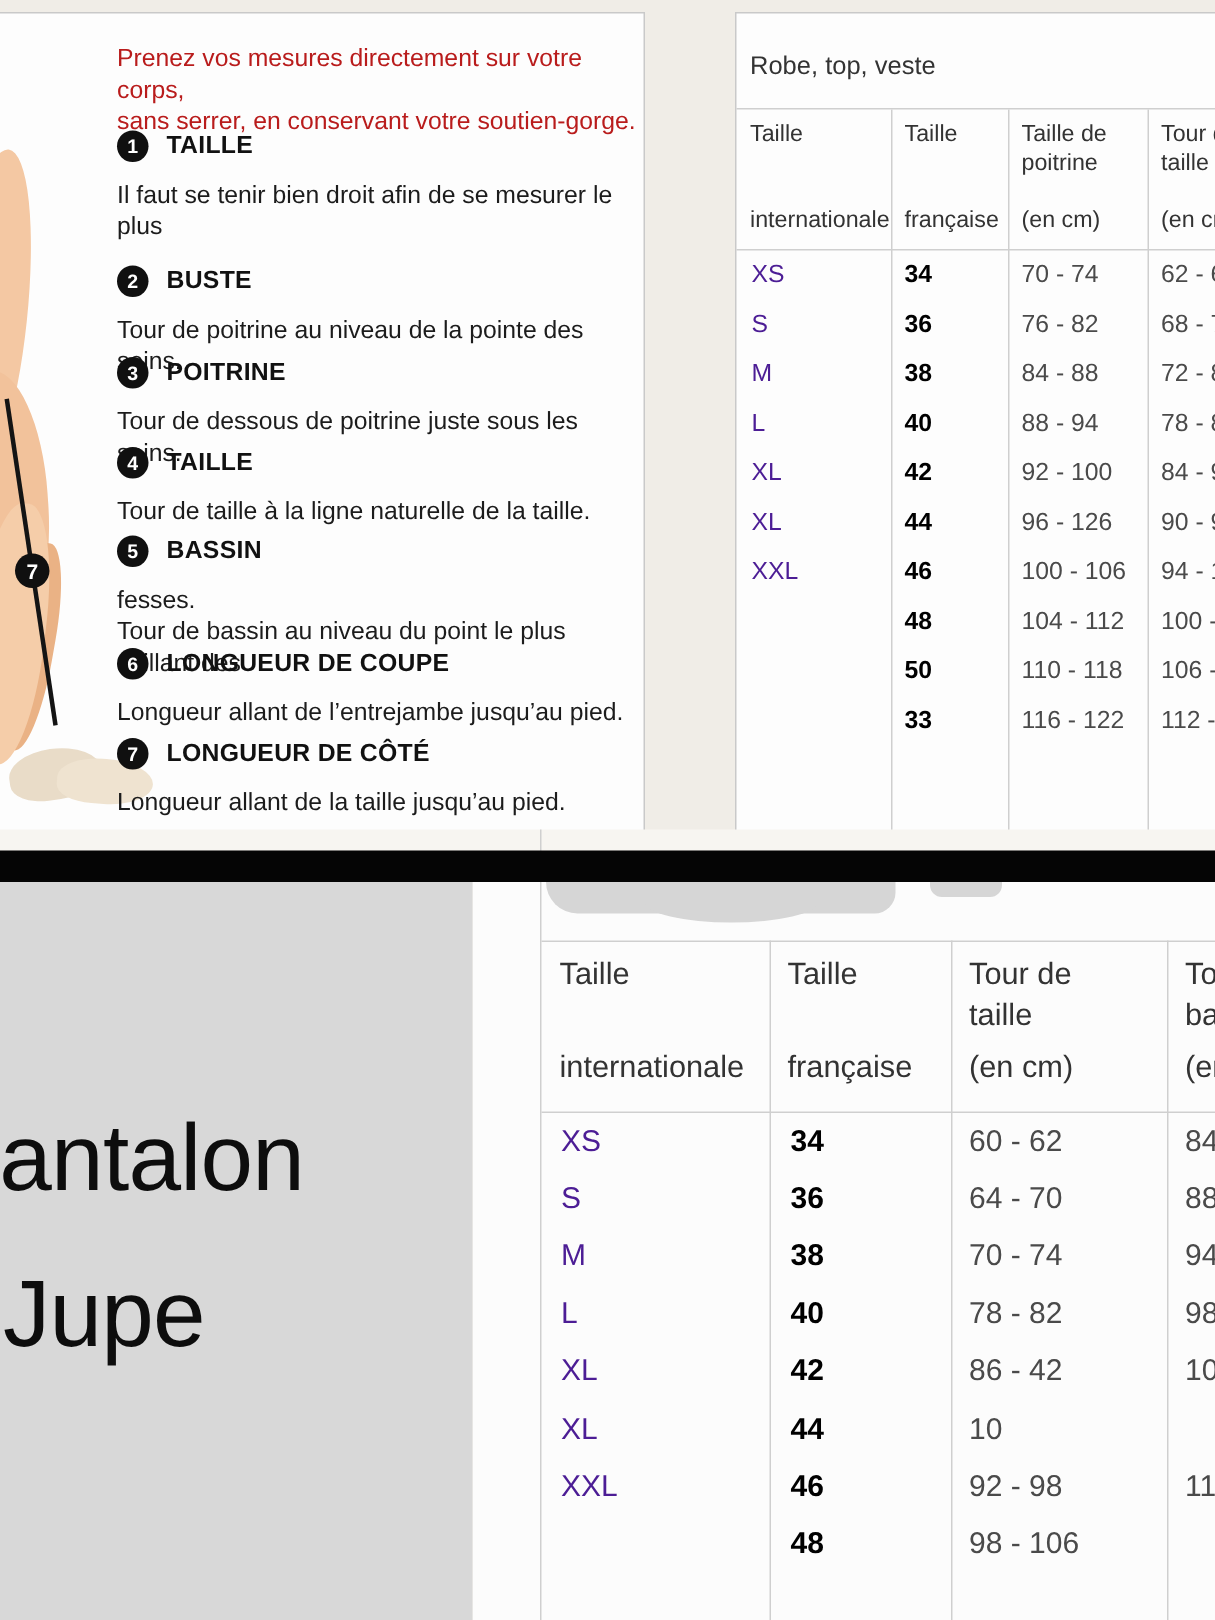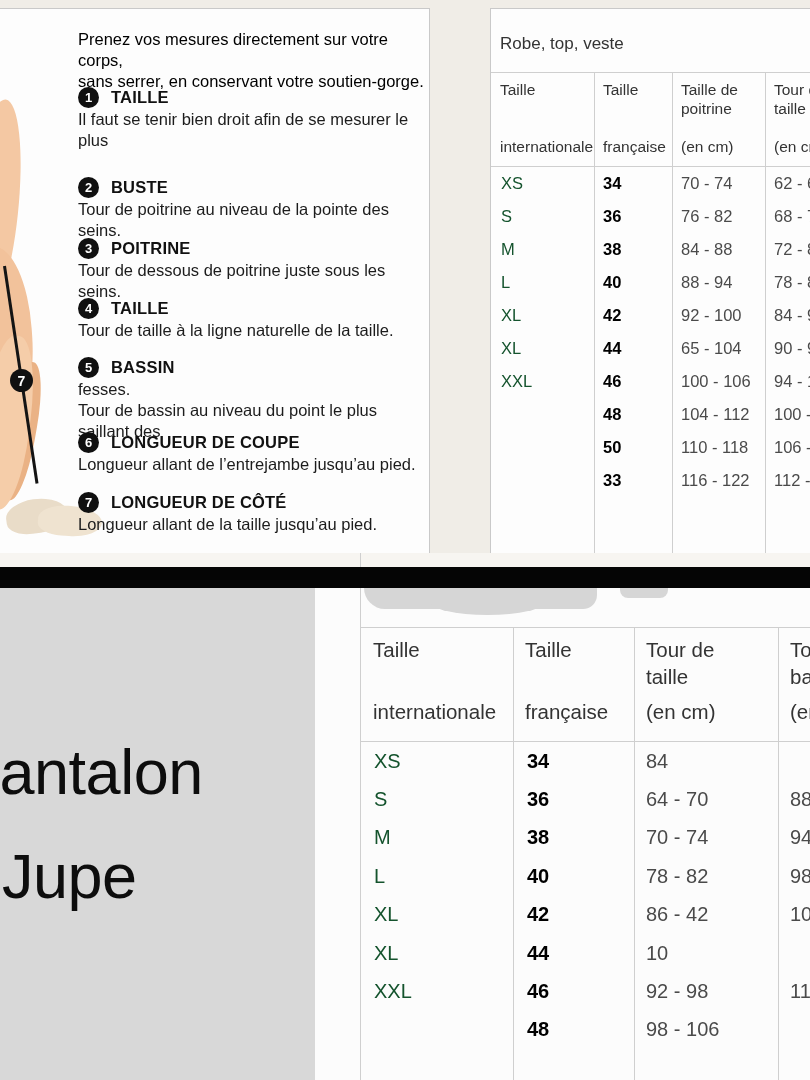--- a/index.html
+++ b/index.html
@@ -14,25 +14,25 @@
   .leg.body-sliver{left:-30px;top:90px;width:48px;height:225px;background:#f4c8a3;transform:rotate(6deg);}
   .leg.hip{left:-34px;top:238px;width:66px;height:175px;background:#f2c29b;transform:rotate(-4deg);border-radius:48%;}
   .leg.calf-back{left:4px;top:352px;width:32px;height:140px;background:#eab285;transform:rotate(10deg);border-radius:45%;}
   .leg.calf-front{left:-16px;top:326px;width:46px;height:175px;background:#f5cda9;transform:rotate(7deg);border-radius:46%;}
   .shoe1{position:absolute;left:6px;top:490px;width:62px;height:34px;background:#e9dcc8;border-radius:55% 60% 55% 45%;transform:rotate(-8deg);}
   .shoe2{position:absolute;left:38px;top:497px;width:64px;height:30px;background:#efe3d0;border-radius:55% 60% 60% 45%;transform:rotate(4deg);}
   .measure-line{position:absolute;left:3px;top:257px;width:2.5px;height:220px;background:#141414;transform:rotate(-8.5deg);transform-origin:top center;}
   .badge{display:inline-flex;align-items:center;justify-content:center;width:21px;height:21px;border-radius:50%;
     background:#101010;color:#fff;font-size:13px;font-weight:bold;flex:0 0 21px;}
   .fig-badge{position:absolute;left:10px;top:360px;width:23px;height:23px;font-size:14px;}
-  .intro{position:absolute;left:78px;top:20px;width:352px;font-size:16.5px;line-height:21px;color:#000000;}
+  .intro{position:absolute;left:78px;top:20px;width:352px;font-size:16.5px;line-height:21px;color:#b91c1c;}
   .mitem{position:absolute;left:78px;width:348px;}
   .mitem .trow{display:flex;align-items:center;gap:12px;}
   .mitem .title{font-size:16.5px;font-weight:bold;color:#111;letter-spacing:.2px;}
-  .mitem .desc{margin-top:1px;font-size:16.5px;line-height:21px;color:#1c1c1c;}
+  .mitem .desc{margin-top:12px;font-size:16.5px;line-height:21px;color:#1c1c1c;}
   .i1{top:78px;} .i2{top:168px;} .i3{top:229px;} .i4{top:289px;} .i5{top:348px;} .i6{top:423px;} .i7{top:483px;}
 
   
   .size-table{position:absolute;background:#fdfdfd;}
   .robe-table{left:490px;top:8px;width:414px;height:545px;border:1px solid #c9c9c9;
     --c0:103px;--c1:78px;--c2:93px;--c3:140px;--rowh:33px;--fs:16.5px;}
   .pant-table{left:360px;top:553px;width:557px;height:527px;border-left:1px solid #cfcfcf;background:transparent;
     --c0:152px;--c1:121px;--c2:144px;--c3:140px;--rowh:38.4px;--fs:20px;}
   .tbl-title{height:64px;border-bottom:1px solid #cfcfcf;font-size:17px;color:#333;padding:25px 0 0 9px;box-sizing:border-box;}
   .thead{display:grid;grid-template-columns:var(--c0) var(--c1) var(--c2) var(--c3);border-bottom:1px solid #cfcfcf;}
@@ -40,21 +40,21 @@
   .pant-table .thead{height:113px;border-top:1px solid #cfcfcf;margin-top:74px;}
   .hcell{display:flex;flex-direction:column;justify-content:space-between;box-sizing:border-box;color:#333;}
   .robe-table .hcell{padding:7px 4px 10px 9px;font-size:15.5px;line-height:19px;}
   .pant-table .hcell{padding:8px 4px 16px 12px;font-size:20.5px;line-height:27px;}
   .robe-table .hcell.c3 .htop{max-width:70px;}
   .pant-table .hcell.c2 .htop{max-width:104px;}
   .pant-table .hcell.c3 .htop{max-width:90px;}
   .tbody{position:relative;}
   .drow{display:grid;grid-template-columns:var(--c0) var(--c1) var(--c2) var(--c3);height:var(--rowh);}
   .cell{display:flex;align-items:center;box-sizing:border-box;font-size:var(--fs);white-space:nowrap;color:#4a4a4a;}
-  .cell.c0{padding-left:10px;color:#14532d;}
+  .cell.c0{padding-left:10px;color:#4c1d95;}
   .cell.c1{padding-left:9px;font-weight:bold;color:#000;}
   .cell.c2,.cell.c3{padding-left:9px;}
   .pant-table .cell.c0{padding-left:13px;}
   .pant-table .cell.c1{padding-left:14px;}
   .pant-table .cell.c2,.pant-table .cell.c3{padding-left:12px;}
   .vdiv{position:absolute;width:1px;background:#cfcfcf;}
   .robe-table .vdiv{top:64px;bottom:0;}
   .pant-table .vdiv{top:74px;bottom:0;}
 
   
@@ -201,21 +201,21 @@
         </div>
         <div class="drow">
           <div class="cell c0">XL</div>
           <div class="cell c1">42</div>
           <div class="cell c2">92 - 100</div>
           <div class="cell c3">84 - 92</div>
         </div>
         <div class="drow">
           <div class="cell c0">XL</div>
           <div class="cell c1">44</div>
-          <div class="cell c2">65 - 104</div>
+          <div class="cell c2">96 - 126</div>
           <div class="cell c3">90 - 96</div>
         </div>
         <div class="drow">
           <div class="cell c0">XXL</div>
           <div class="cell c1">46</div>
           <div class="cell c2">100 - 106</div>
           <div class="cell c3">94 - 10</div>
         </div>
         <div class="drow">
           <div class="cell c0"></div>
@@ -270,20 +270,21 @@
         </div>
       <div class="hcell c3">
         <span class="htop">Tour de bassin</span>
           <span class="hbot">(en cm)</span>
         </div>
     </div>
     <div class="tbody">
         <div class="drow">
           <div class="cell c0">XS</div>
           <div class="cell c1">34</div>
+          <div class="cell c2">60 - 62</div>
           <div class="cell c3">84</div>
         </div>
         <div class="drow">
           <div class="cell c0">S</div>
           <div class="cell c1">36</div>
           <div class="cell c2">64 - 70</div>
           <div class="cell c3">88</div>
         </div>
         <div class="drow">
           <div class="cell c0">M</div>

